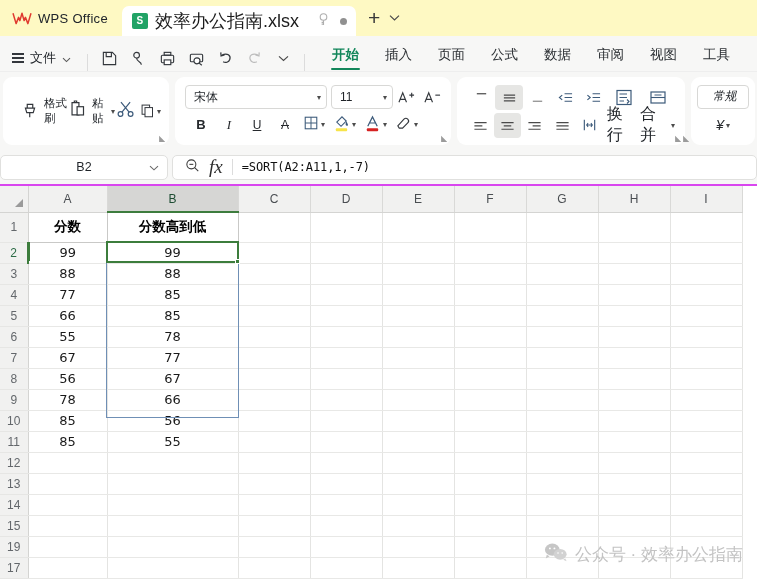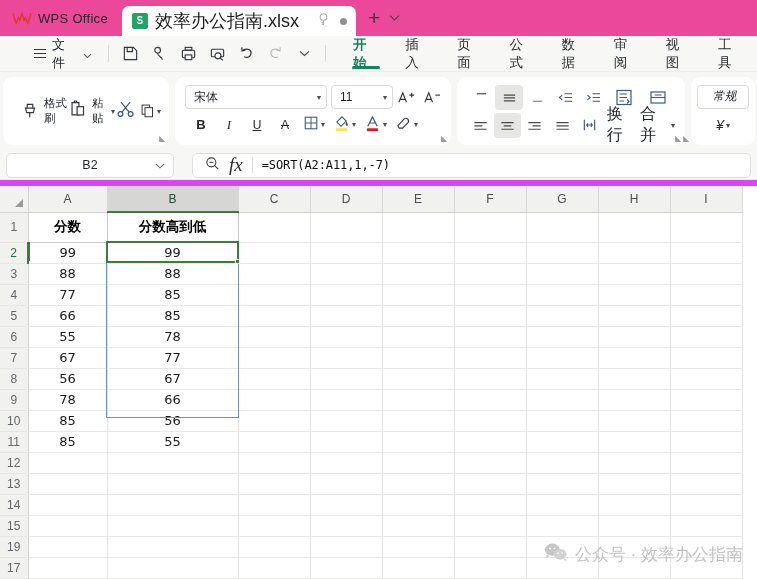--- a/index.html
+++ b/index.html
@@ -7,21 +7,21 @@
     width: 757px; height: 579px;
     overflow: hidden;
     font-family: "Liberation Sans", "DejaVu Sans", sans-serif;
     background: #ffffff;
     -webkit-font-smoothing: antialiased;
   }
   #app { width: 757px; height: 579px; position: relative; background: #f3f3f3; }
 
   
   .titlebar {
-    height: 36px; background: #ec4899; display: flex; align-items: flex-end;
+    height: 36px; background: #fef9c3; display: flex; align-items: flex-end;
     position: relative;
   }
   .app-brand {
     display: flex; align-items: center; gap: 6px;
     height: 36px; padding: 0 14px 0 12px;
   }
   .wps-logo {
     width: 20px; height: 16px; display: flex; align-items: center; justify-content: center;
   }
   .app-brand-label { font-size: 13px; color: #20252b; letter-spacing: .3px; }
@@ -43,22 +43,22 @@
 
   .tab-add {
     display: flex; align-items: center; gap: 9px; padding: 0 10px 4px 12px;
     height: 34px;
   }
   .plus-glyph { font-size: 21px; color: #3a3a3a; line-height: 1; font-weight: 300; }
   .chev { color: #4a4a4a; }
 
   
   .menubar {
-    height: 36px; background: #f7f7f6; display: flex; align-items: center;
-    padding-left: 26px; border-bottom: 1px solid #eeeeee;
+    height: 36px; background: #f7f7f6; display: flex; align-items: flex-end;
+    padding-left: 4px; border-bottom: 1px solid #eeeeee;
   }
   .file-menu { display: flex; align-items: center; gap: 6px; padding: 0 8px; height: 26px; }
   .hamburger { display: inline-flex; flex-direction: column; gap: 2.5px; }
   .hamburger i { display:block; width: 12px; height: 1.4px; background: #33373c; }
   .file-label { font-size: 13px; color: #1f2328; }
   .vsep { width: 1px; height: 17px; background: #dcdcdc; margin: 0 8px; }
   .qat { display: flex; align-items: center; gap: 3px; }
   .qat-btn {
     width: 26px; height: 26px; border-radius: 4px;
     display: flex; align-items: center; justify-content: center;
@@ -111,21 +111,21 @@
   .font-name-box { width: 142px; justify-content: space-between; }
   .font-size-box { width: 62px; justify-content: space-between; margin-left: 4px; }
   .nfmt-box { width: 52px; justify-content: center; }
   .aa-btn { width: 26px; display:flex; align-items:center; justify-content:center; }
 
   .txtbtn { font-size: 16px; color: #1f2328; }
 
   
   .formulabar {
     height: 36px; background: #f7f7f6; display: flex; align-items: center;
-    padding: 0 6px; gap: 18px; border-bottom: 6px solid #d946ef;
+    padding: 0 0; gap: 4px; border-bottom: 2px solid #d946ef;
   }
   .namebox {
     width: 168px; height: 25px; background: #fff; border: 1px solid #e0e0de;
     border-radius: 5px; display: flex; align-items: center; justify-content: center;
     position: relative; font-size: 12.5px; color: #1f2328;
   }
   .namebox .nb-chev { position: absolute; right: 8px; }
   .fbar-input {
     flex: 1; height: 25px; background: #fff; border: 1px solid #e0e0de; border-radius: 5px;
     display: flex; align-items: center; gap: 9px; padding: 0 8px 0 12px;

